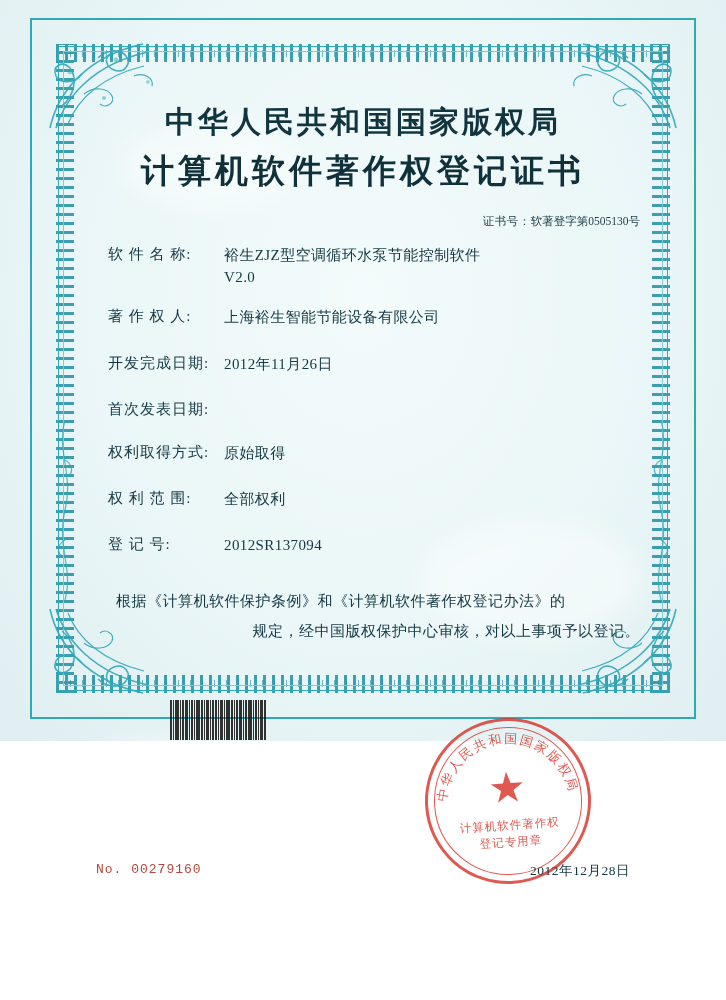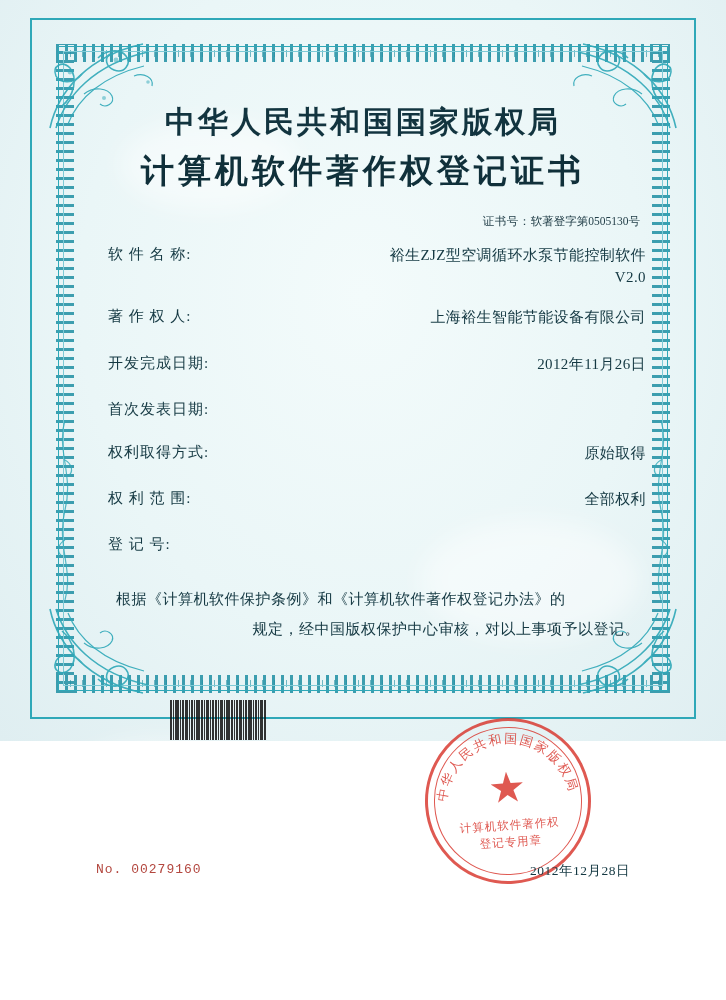--- a/index.html
+++ b/index.html
@@ -140,21 +140,20 @@
     width: 116px;
     flex: 0 0 116px;
     letter-spacing: 5px;
     white-space: nowrap;
   }
   .field-label.tight { letter-spacing: 1px; }
   .field-value {
     flex: 1;
     letter-spacing: .4px;
     line-height: 1.45;
-    text-align: right;
   }
   .field-value .line2 { display: block; }
 
   .fields-2 { margin-top: 26px; }
   .fields-2 .field-row { margin-bottom: 24px; }
 
   .statement {
     margin-top: 30px;
     font-size: 15px;
     line-height: 2.0;
@@ -381,20 +380,21 @@
       <div class="field-row">
         <div class="field-label tight">权利取得方式:</div>
         <div class="field-value">原始取得</div>
       </div>
       <div class="field-row">
         <div class="field-label tight">权 利 范 围:</div>
         <div class="field-value">全部权利</div>
       </div>
       <div class="field-row">
         <div class="field-label tight">登 记 号:</div>
+        <div class="field-value">2012SR137094</div>
       </div>
     </div>
 
     <div class="statement">
       <span>根据《计算机软件保护条例》和《计算机软件著作权登记办法》的</span>
       <span style="text-indent:0; display:block;text-align:right;">规定，经中国版权保护中心审核，对以上事项予以登记。</span>
     </div>
 
   </div>
 

